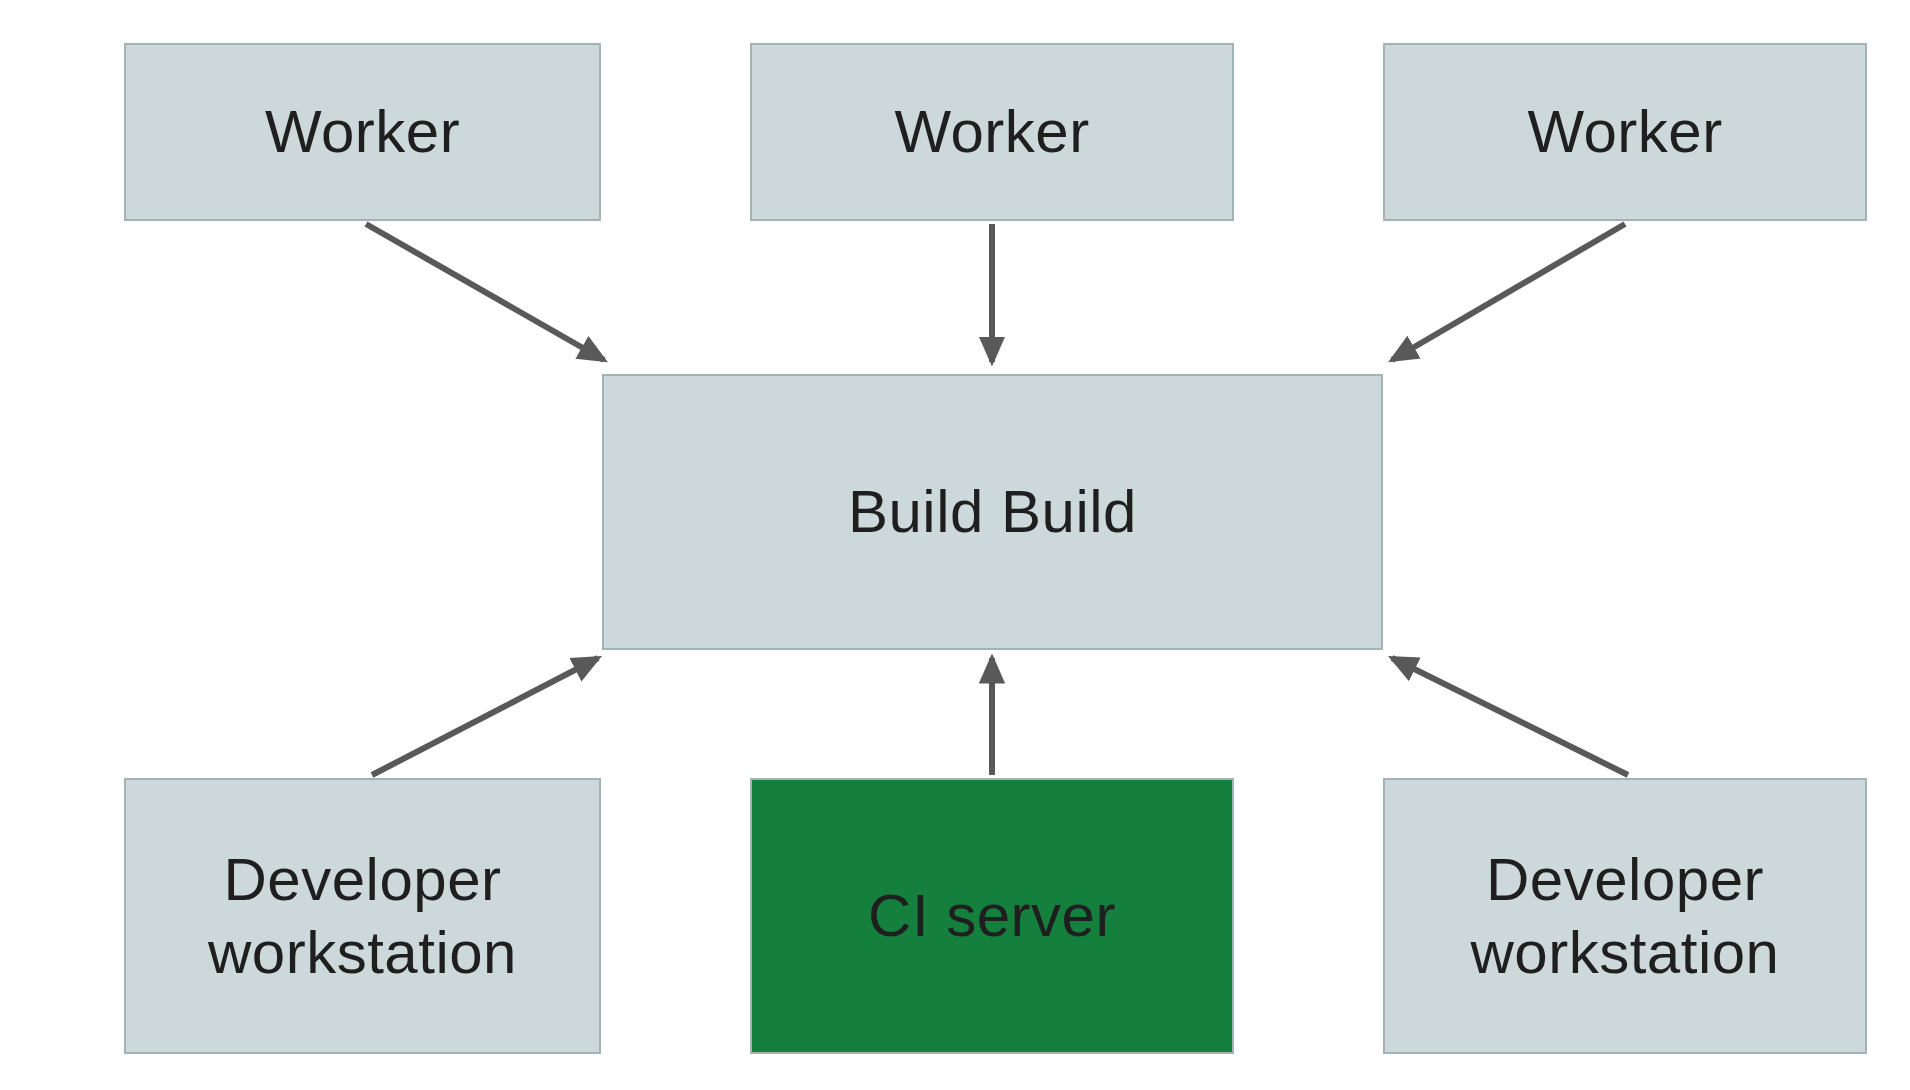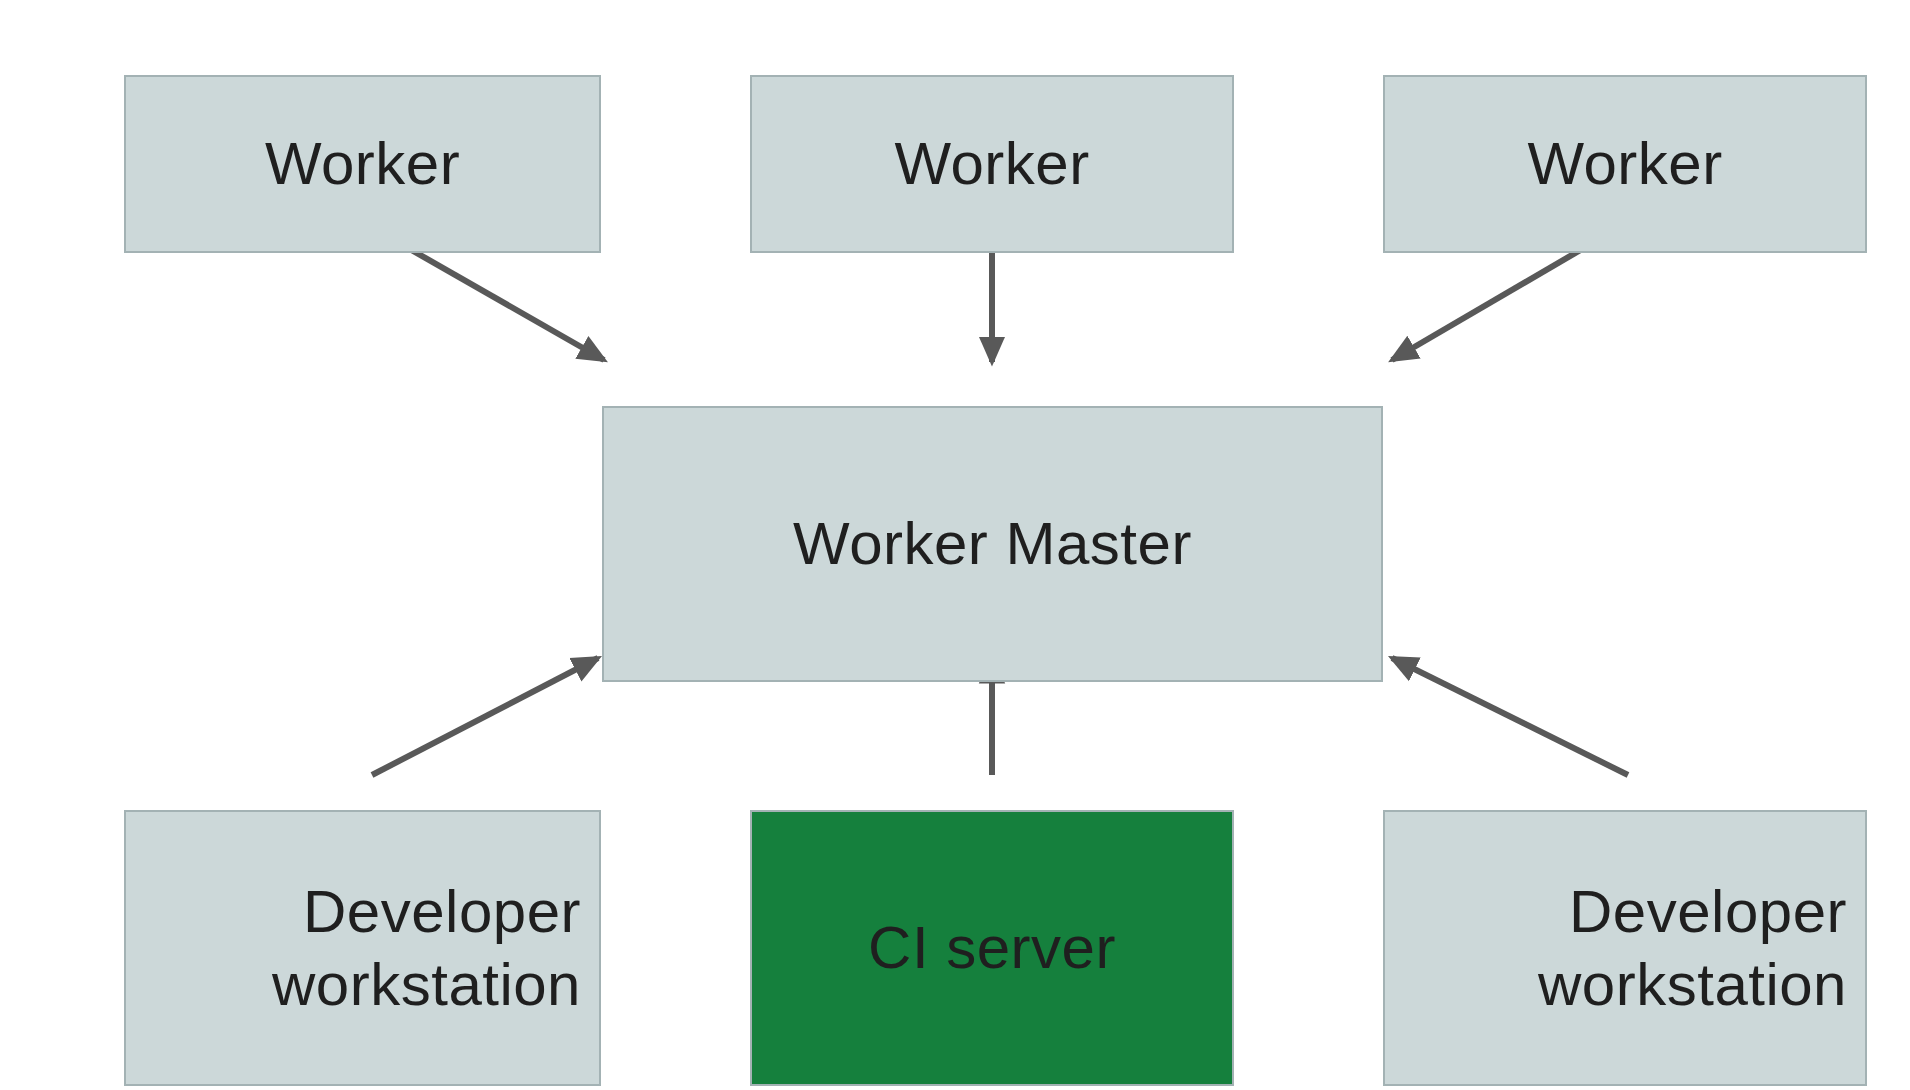--- a/index.html
+++ b/index.html
@@ -23,22 +23,21 @@
     height: 1090px;
     pointer-events: none;
   }
   .node {
     position: absolute;
     box-sizing: border-box;
     border: 2px solid;
     display: flex;
     align-items: center;
     justify-content: center;
-    text-align: right;
-    margin-top: 32px;
+    text-align: center;
   }
   .node .node-label {
     font-size: 60px;
     line-height: 1.22;
     letter-spacing: 0.5px;
     padding: 0 18px;
   }
 </style>
 </head>
 <body>
@@ -65,21 +64,21 @@
 
   <div class="node" id="node-1" style="left: 750px; top: 43px; width: 484px; height: 178px; background: rgb(204, 216, 217); border-color: rgb(163, 178, 180); color: rgb(31, 31, 31);">
     <span class="node-label">Worker</span>
   </div>
 
   <div class="node" id="node-2" style="left: 1383px; top: 43px; width: 484px; height: 178px; background: rgb(204, 216, 217); border-color: rgb(163, 178, 180); color: rgb(31, 31, 31);">
     <span class="node-label">Worker</span>
   </div>
 
   <div class="node" id="node-3" style="left: 602px; top: 374px; width: 781px; height: 276px; background: rgb(204, 216, 217); border-color: rgb(163, 178, 180); color: rgb(31, 31, 31);">
-    <span class="node-label">Worker Master</span>
+    <span class="node-label">Build Build</span>
   </div>
 
   <div class="node" id="node-4" style="left: 124px; top: 778px; width: 477px; height: 276px; background: rgb(204, 216, 217); border-color: rgb(163, 178, 180); color: rgb(31, 31, 31);">
     <span class="node-label">Developer workstation</span>
   </div>
 
   <div class="node" id="node-5" style="left: 750px; top: 778px; width: 484px; height: 276px; background: #15803d; border-color: rgb(163, 178, 180); color: rgb(31, 31, 31);">
     <span class="node-label">CI server</span>
   </div>
 

